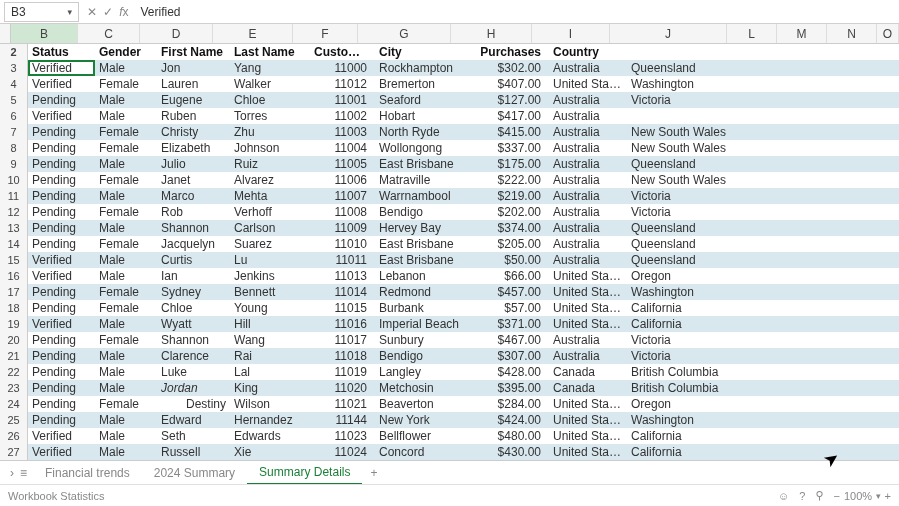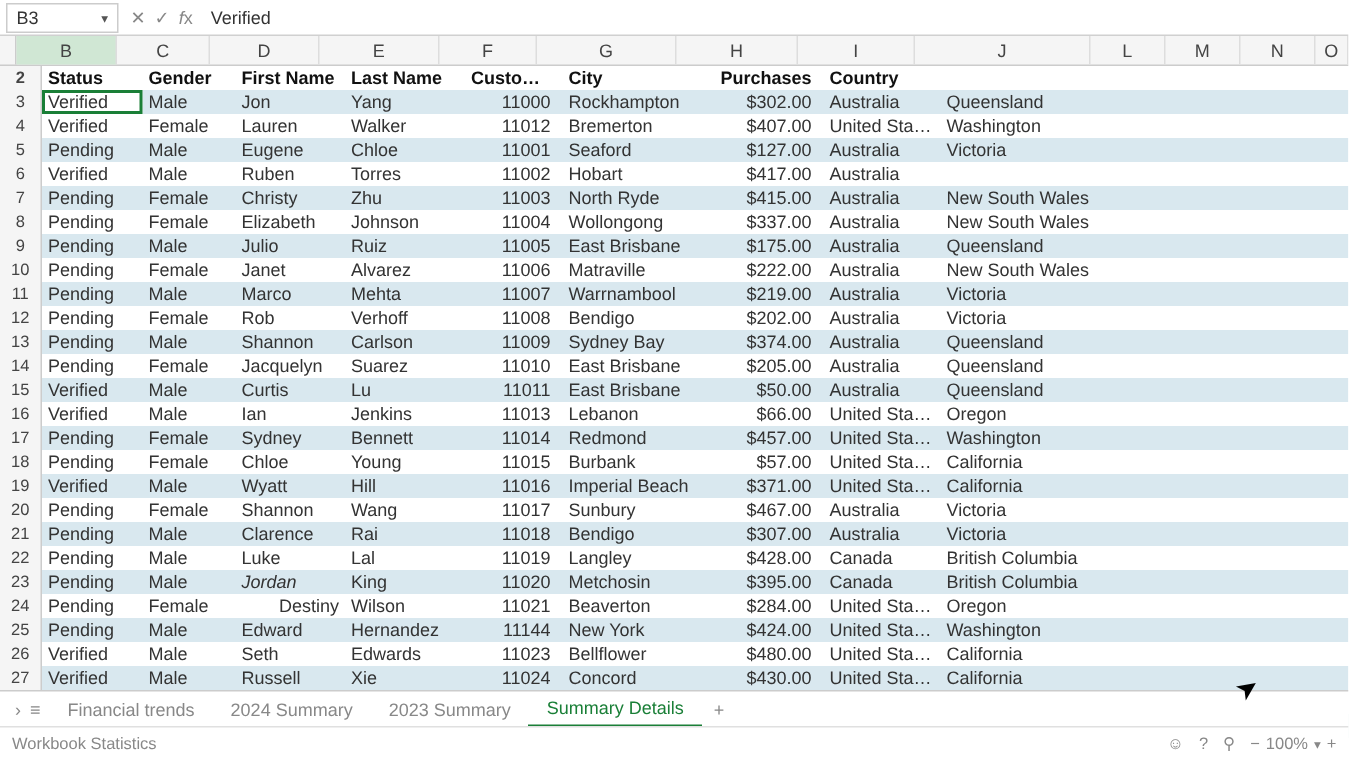--- a/index.html
+++ b/index.html
@@ -388,21 +388,21 @@
       <div class="cell" style="width: 50px;"></div>
       <div class="cell" style="width: 22px;"></div>
     </div>
     <div class="row banded">
       <div class="rowhdr">13</div>
       <div class="cell" style="width: 67px;">Pending</div>
       <div class="cell" style="width: 62px;">Male</div>
       <div class="cell" style="width: 73px;">Shannon</div>
       <div class="cell" style="width: 80px;">Carlson</div>
       <div class="cell right" style="width: 65px;">11009</div>
-      <div class="cell" style="width: 93px;">Sydney Bay</div>
+      <div class="cell" style="width: 93px;">Hervey Bay</div>
       <div class="cell right" style="width: 81px;">$374.00</div>
       <div class="cell" style="width: 78px;">Australia</div>
       <div class="cell" style="width: 117px;">Queensland</div>
       <div class="cell" style="width: 50px;"></div>
       <div class="cell" style="width: 50px;"></div>
       <div class="cell" style="width: 50px;"></div>
       <div class="cell" style="width: 22px;"></div>
     </div>
     <div class="row">
       <div class="rowhdr">14</div>
@@ -663,21 +663,20 @@
   </div>
 
 <div class="sheet-tabs">
   <div class="nav">
     <span>›</span>
     <span>≡</span>
   </div>
 
 <div class="tab">Financial trends</div>
     <div class="tab">2024 Summary</div>
-    <div class="tab">2023 Summary</div>
     <div class="tab active">Summary Details</div>
     <div class="tab-add">+</div>
   </div>
 
 <div class="status-bar">
   <span>Workbook Statistics</span>
   <div class="status-right">
     <span>☺</span>
     <span>?</span>
     <span>⚲</span>

